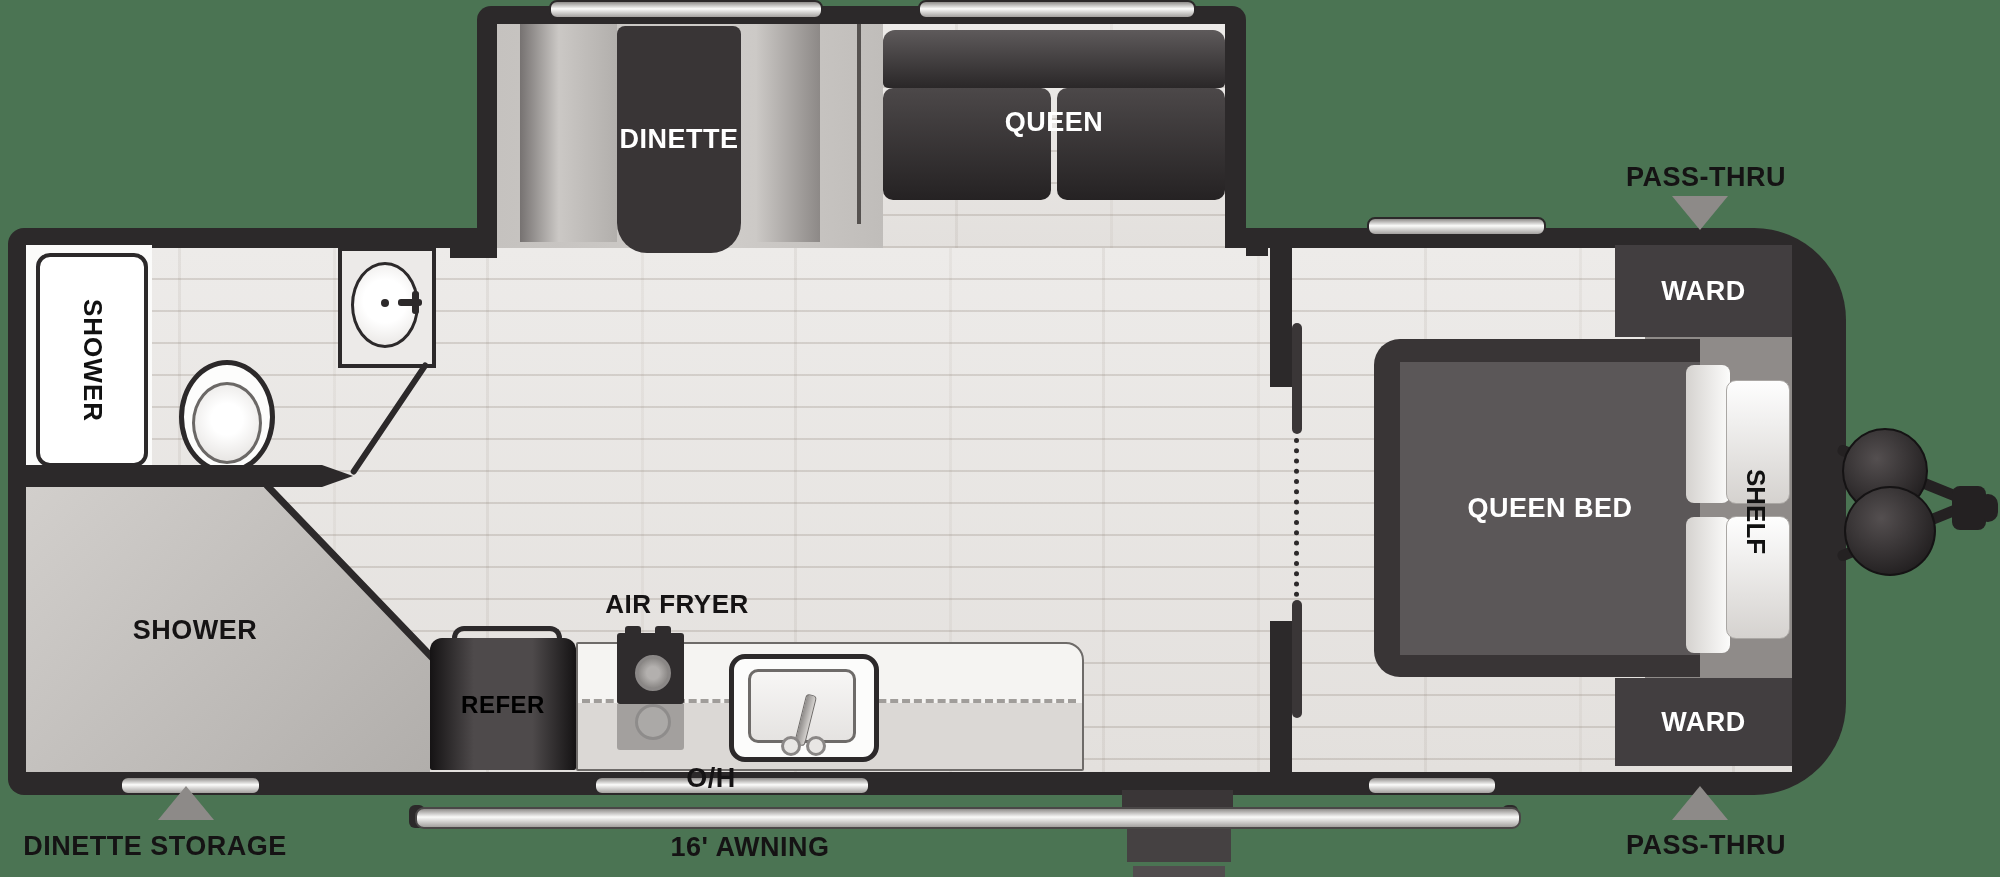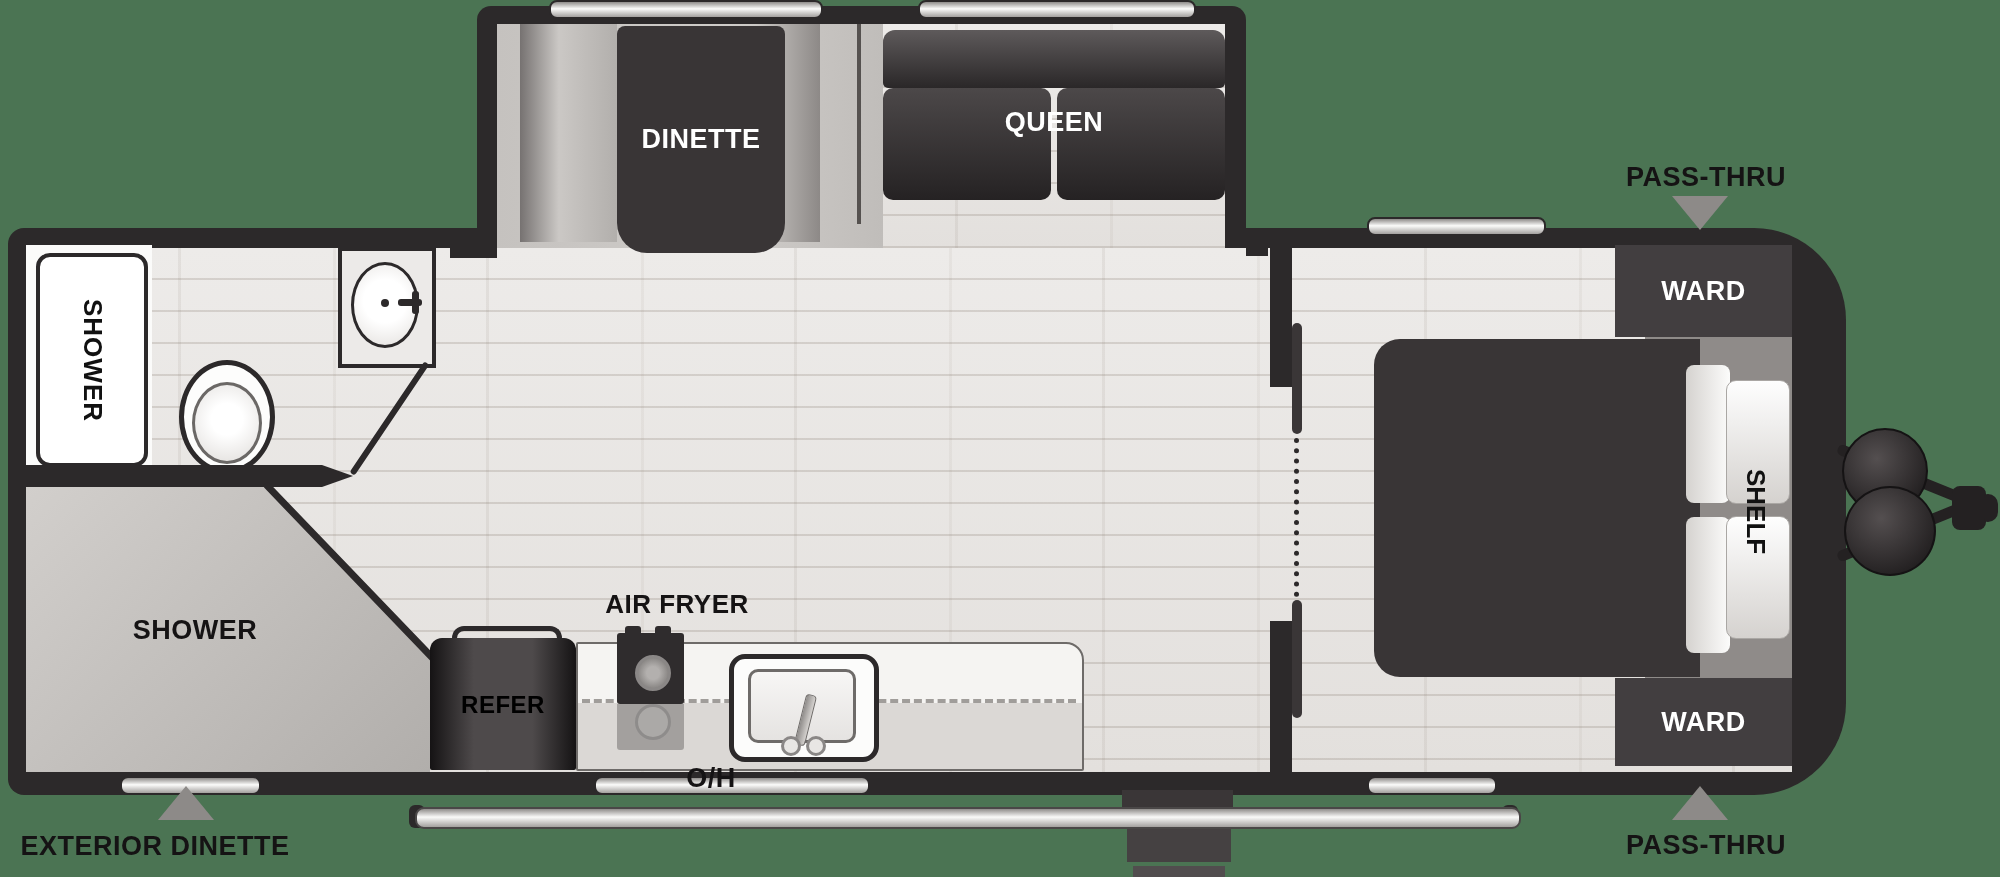--- a/index.html
+++ b/index.html
@@ -31,21 +31,21 @@
   .main-floor{left:28px;top:248px;width:1264px;height:524px;}
   .bed-floor{left:1274px;top:248px;width:518px;height:524px;}
   .wall-notch-l{left:450px;top:228px;width:47px;height:30px;}
   .wall-notch-r{left:1246px;top:228px;width:22px;height:28px;}
 
   
   .bench-l{left:520px;top:24px;width:97px;height:218px;
            background:linear-gradient(90deg,#767271,#cbc8c5 40%,#b2afac);}
   .bench-r{left:757px;top:24px;width:63px;height:218px;
            background:linear-gradient(90deg,#cbc8c5,#8d8987);}
-  .din-table{left:617px;top:26px;width:168px;height:227px;background:#393536;
+  .din-table{left:617px;top:26px;width:124px;height:227px;background:#393536;
              border-radius:8px 8px 30px 30px;color:#fff;font-size:27px;}
   .slide-seam{left:857px;top:24px;width:4px;height:200px;background:#55514f;}
   .sofa-back{left:883px;top:30px;width:342px;height:58px;border-radius:12px 12px 5px 5px;
              background:linear-gradient(180deg,#5e5a5b,#2a2728);}
   .sofa-seat1{left:883px;top:88px;width:168px;height:112px;border-radius:10px;
               background:linear-gradient(180deg,#4c4849,#252223);}
   .sofa-seat2{left:1057px;top:88px;width:168px;height:112px;border-radius:10px;
               background:linear-gradient(180deg,#4c4849,#252223);}
   .sofa-lbl{left:974px;top:106px;width:160px;height:32px;color:#fff;font-size:27px;}
 
@@ -247,35 +247,39 @@
   <div class="abs curtain"></div>
 
   <div class="abs ward-t lbl">
     <span>WARD</span>
   </div>
   <div class="abs ward-b lbl">
     <span>WARD</span>
   </div>
   <div class="abs headboard"></div>
   <div class="abs bedframe"></div>
+  <div class="abs mattress lbl">
+    <span>QUEEN BED</span>
+  </div>
   <div class="abs pillow1"></div>
   <div class="abs pillow2"></div>
   <div class="abs shelf1"></div>
   <div class="abs shelf2"></div>
   <div class="abs shelf-lbl">SHELF</div>
 
   <div class="abs step1"></div>
   <div class="abs step2"></div>
   <div class="abs step3"></div>
   <div class="abs awn-capl"></div>
   <div class="abs awn-capr"></div>
   <div class="abs awn-tube"></div>
+  <div class="abs awn-lbl lbl">16' AWNING</div>
 
   <div class="abs tri-up es-arrow"></div>
-  <div class="abs es-lbl lbl">EXTERIOR DINETTE</div>
+  <div class="abs es-lbl lbl">DINETTE STORAGE</div>
   <div class="abs pt-top-lbl lbl">PASS-THRU</div>
   <div class="abs tri-down pt-top-arrow"></div>
   <div class="abs tri-up pt-bot-arrow"></div>
   <div class="abs pt-bot-lbl lbl">PASS-THRU</div>
 
   <div class="abs abar1"></div>
   <div class="abs abar2"></div>
   <div class="abs tank1"></div>
   <div class="abs tank2"></div>
   <div class="abs coupler"></div>

